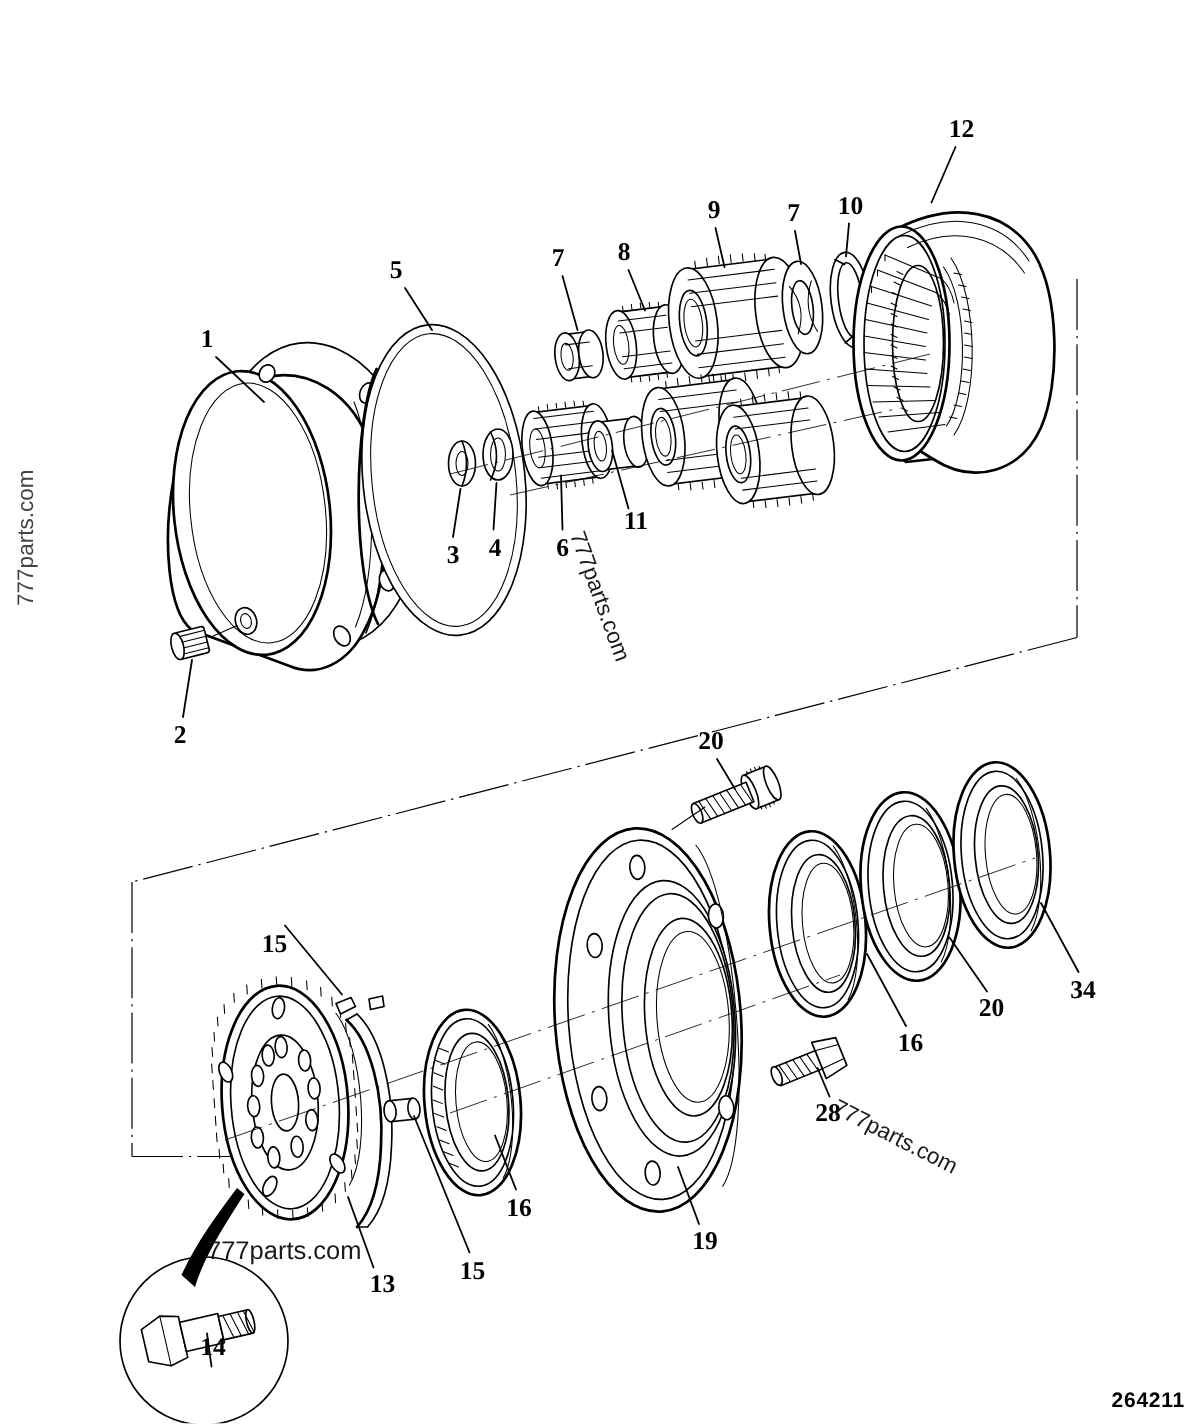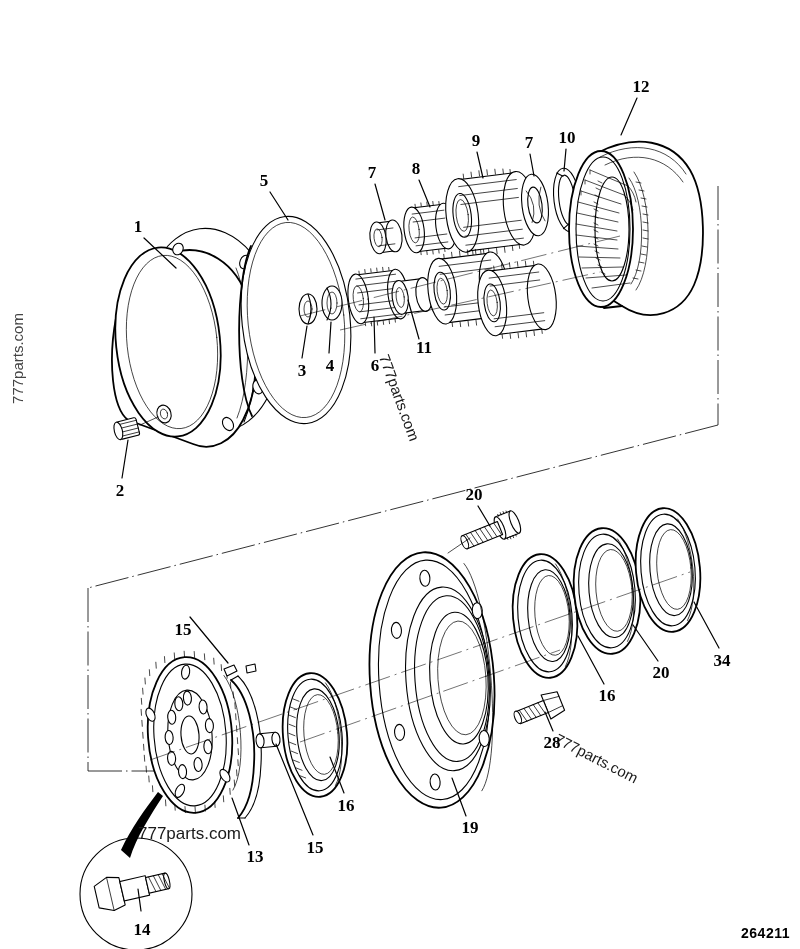--- a/index.html
+++ b/index.html
@@ -557,21 +557,21 @@
   <div class="callout-num" style="left:264px; top:180px;">5</div>
   <div class="callout-num" style="left:375px; top:365px;">6</div>
   <div class="callout-num" style="left:372px; top:172px;">7</div>
   <div class="callout-num" style="left:416px; top:168px;">8</div>
   <div class="callout-num" style="left:476px; top:140px;">9</div>
   <div class="callout-num" style="left:529px; top:142px;">7</div>
   <div class="callout-num" style="left:567px; top:137px;">10</div>
   <div class="callout-num" style="left:424px; top:347px;">11</div>
   <div class="callout-num" style="left:641px; top:86px;">12</div>
   <div class="callout-num" style="left:255px; top:856px;">13</div>
-  <div class="callout-num" style="left:142px; top:898px;margin-top:31px;">14</div>
+  <div class="callout-num" style="left:142px; top:898px;">14</div>
   <div class="callout-num" style="left:183px; top:605px;margin-top:24px;">15</div>
   <div class="callout-num" style="left:346px; top:805px;">16</div>
   <div class="callout-num" style="left:315px; top:847px;">15</div>
   <div class="callout-num" style="left:470px; top:827px;">19</div>
   <div class="callout-num" style="left:474px; top:494px;">20</div>
   <div class="callout-num" style="left:607px; top:695px;">16</div>
   <div class="callout-num" style="left:661px; top:672px;">20</div>
   <div class="callout-num" style="left:552px; top:742px;">28</div>
   <div class="callout-num" style="left:722px; top:660px;">34</div>
 

